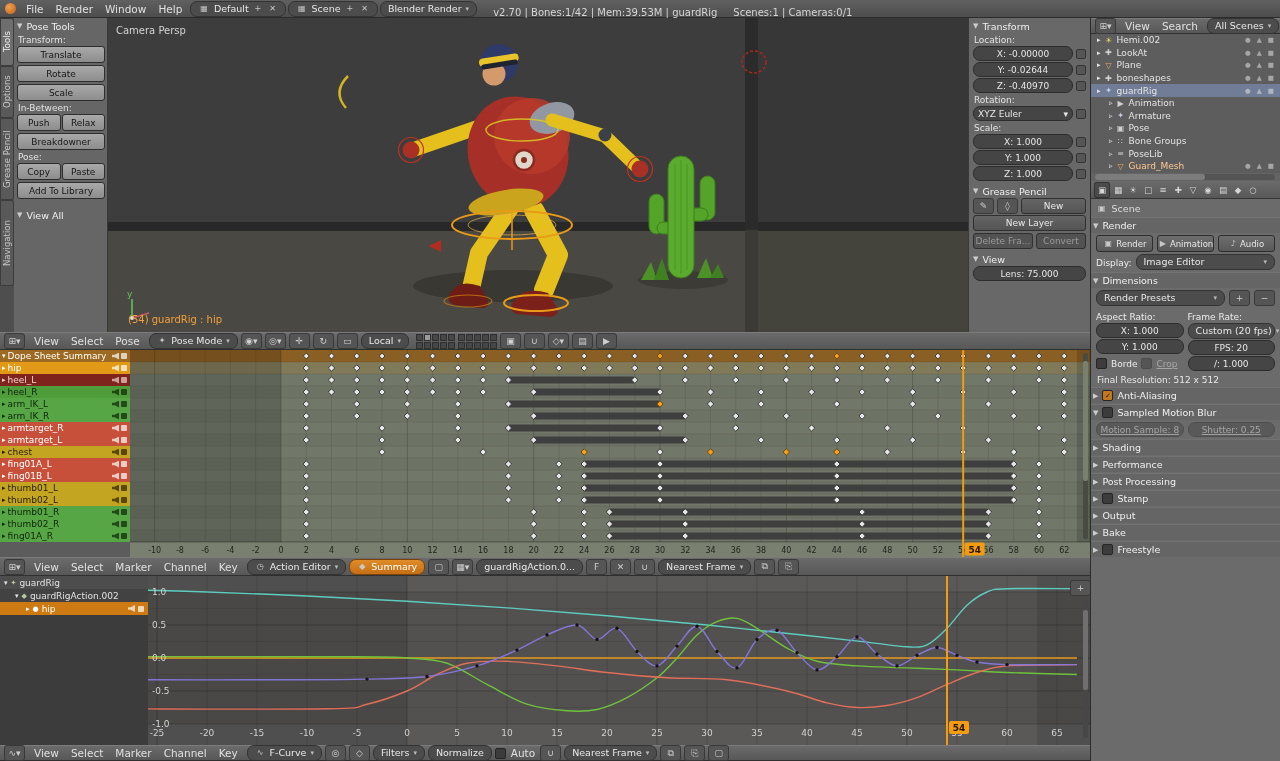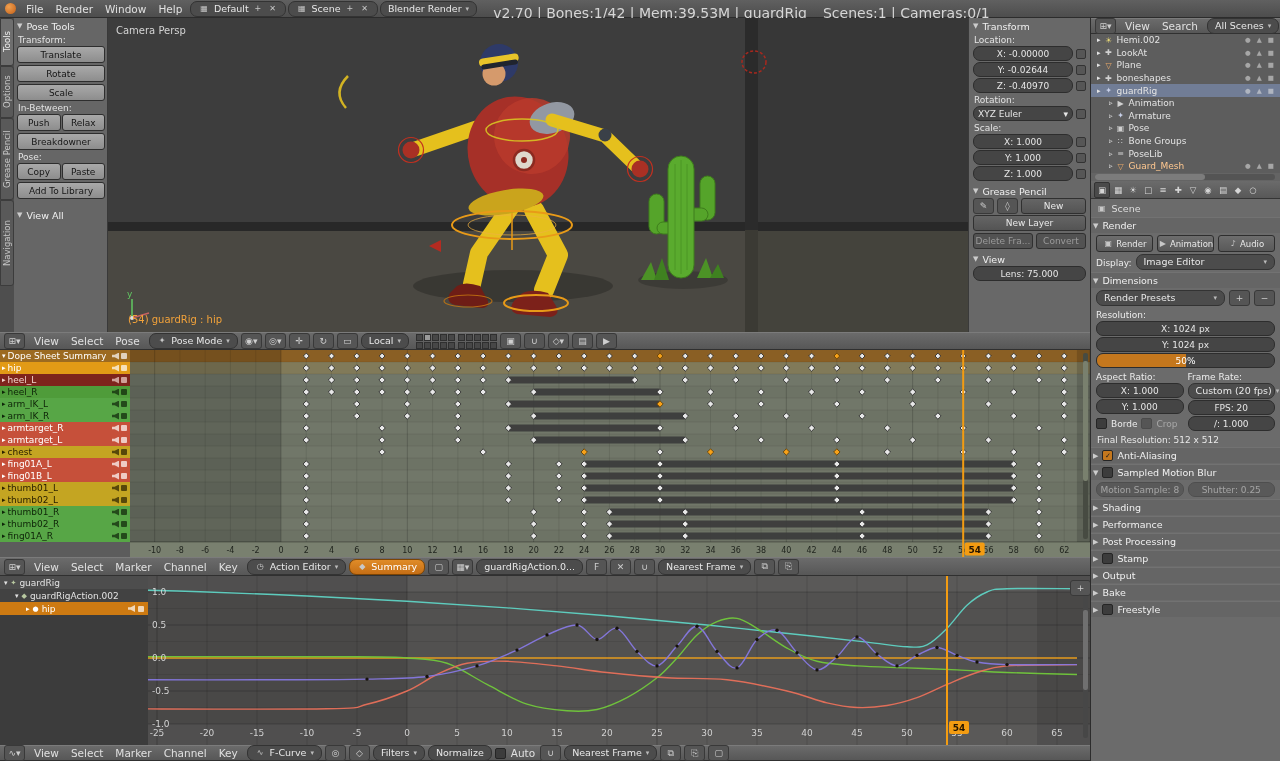--- a/index.html
+++ b/index.html
@@ -14,21 +14,21 @@
     padding:0 7px;font-size:9.5px;color:#e8e8e8;display:inline-flex;align-items:center;gap:4px;white-space:nowrap;}
   .dd .car{font-size:7px;color:#bbb;}
   .icobtn{min-width:15px;height:14px;border-radius:3px;background:#555;border:1px solid #393939;
     color:#cfcfcf;font-size:9px;display:inline-flex;align-items:center;justify-content:center;padding:0 2px;}
   .toggled{background:linear-gradient(#e08c28,#c56e15)!important;color:#fff!important;border-color:#7c4403!important;}
   .mini{font-size:8px;color:#c8c8c8;padding:0 2px;}
   
   #topbar{left:0;top:0;width:1280px;height:18px;background:linear-gradient(#606060,#4d4d4d);
     border-bottom:1px solid #2c2c2c;display:flex;align-items:center;padding:0 5px;box-sizing:border-box;gap:2px;}
   .logo{width:11px;height:11px;border-radius:50%;background:radial-gradient(circle at 35% 35%,#f0a050,#c35f17);margin-right:2px;flex:none;}
-  .stats{font-size:14px;color:#d6d6d6;margin-left:14px;white-space:nowrap;margin-top:8px;}
+  .stats{font-size:10px;color:#d6d6d6;margin-left:14px;white-space:nowrap;margin-top:8px;}
   
   #toolshelf{left:0;top:18px;width:108px;height:314px;background:#666;border-right:1px solid #393939;box-sizing:border-box;}
   #ts-tabs{position:absolute;left:0;top:0;width:14px;height:314px;background:#4e4e4e;display:flex;flex-direction:column;}
   .ts-tab{writing-mode:vertical-rl;transform:rotate(180deg);font-size:8.5px;color:#c6c6c6;
     display:flex;align-items:center;justify-content:center;border:1px solid #3c3c3c;background:#595959;border-radius:3px 0 0 3px;}
   .ts-tab.active{background:#6e6e6e;color:#f0f0f0;}
   #ts-body{position:absolute;left:14px;top:0;width:94px;height:314px;padding:1px 3px;box-sizing:border-box;}
   .phead{height:14px;display:flex;align-items:center;gap:4px;font-size:9.5px;color:#f0f0f0;white-space:nowrap;overflow:hidden;}
   .tri{font-size:7px;color:#ccc;flex:none;}
   .tlabel{font-size:9px;color:#e3e3e3;margin:2px 0 1px 1px;}
@@ -85,21 +85,21 @@
   .pbtn{flex:1;height:15px;background:linear-gradient(#6d6d6d,#595959);border:1px solid #2e2e2e;border-radius:3px;
     color:#e8e8e8;font-size:8.5px;display:flex;align-items:center;justify-content:center;gap:2px;white-space:nowrap;overflow:hidden;}
   .pslider{position:relative;background:#454545;border:1px solid #2d2d2d;border-radius:7px;height:13px;overflow:hidden;}
   .pslider .fill{position:absolute;left:0;top:0;bottom:0;width:50%;background:#c4771d;}
   .pslider .txt{position:relative;font-size:9px;color:#fff;display:flex;align-items:center;justify-content:center;height:100%;}
   .chk{width:9px;height:9px;background:#3c3c3c;border:1px solid #252525;border-radius:2px;flex:none;
     display:flex;align-items:center;justify-content:center;font-size:7px;color:#1a1a1a;}
   .chk.on{background:#c4771d;}
   .pheadp{height:15px;display:flex;align-items:center;gap:4px;font-size:9.5px;color:#f0f0f0;
     border-top:1px solid rgba(255,255,255,.09);background:rgba(0,0,0,.05);padding:0 2px;margin:1px -5px;}
-  .dim{opacity:.45;}
+  .dim{opacity:.45;text-decoration:underline;}
   .finalres{font-size:9px;color:#e8e8e8;margin:4px 0 2px 1px;}
   
   .vscroll{position:absolute;width:5px;border-radius:2px;background:#474b42;}
   .vscroll .thumb{position:absolute;left:0;width:5px;border-radius:2px;background:#79806e;}
   .hscroll{position:absolute;height:6px;background:#545454;border-radius:3px;}
   .hscroll .thumb{position:absolute;top:0;height:6px;border-radius:3px;background:#7c7c7c;}
 </style>
 </head>
 <body>
 
@@ -1136,33 +1136,20 @@
         </div>
         <div class="prow">
           <span class="dd" style="flex:1;justify-content:space-between">
             <span>Render Presets</span>
               <span class="car">▾</span>
             </span>
           <span class="icobtn">+</span>
           <span class="icobtn">−</span>
         </div>
         <div class="prow" style="align-items:flex-start">
-          <div class="pcol">
-            <div class="plabel">Resolution:</div>
-            <div class="pfield" style="margin-bottom:1px">
-                <span>X: 1024 px</span>
-              </div>
-            <div class="pfield" style="margin-bottom:1px">
-                <span>Y: 1024 px</span>
-              </div>
-            <div class="pslider">
-                <div class="fill"></div>
-                <div class="txt">50%</div>
-              </div>
-          </div>
         </div>
         <div class="prow" style="align-items:flex-start">
           <div class="pcol">
             <div class="plabel">Aspect Ratio:</div>
             <div class="pfield" style="margin-bottom:1px">
                 <span>X: 1.000</span>
               </div>
             <div class="pfield" style="margin-bottom:1px">
                 <span>Y: 1.000</span>
               </div>

